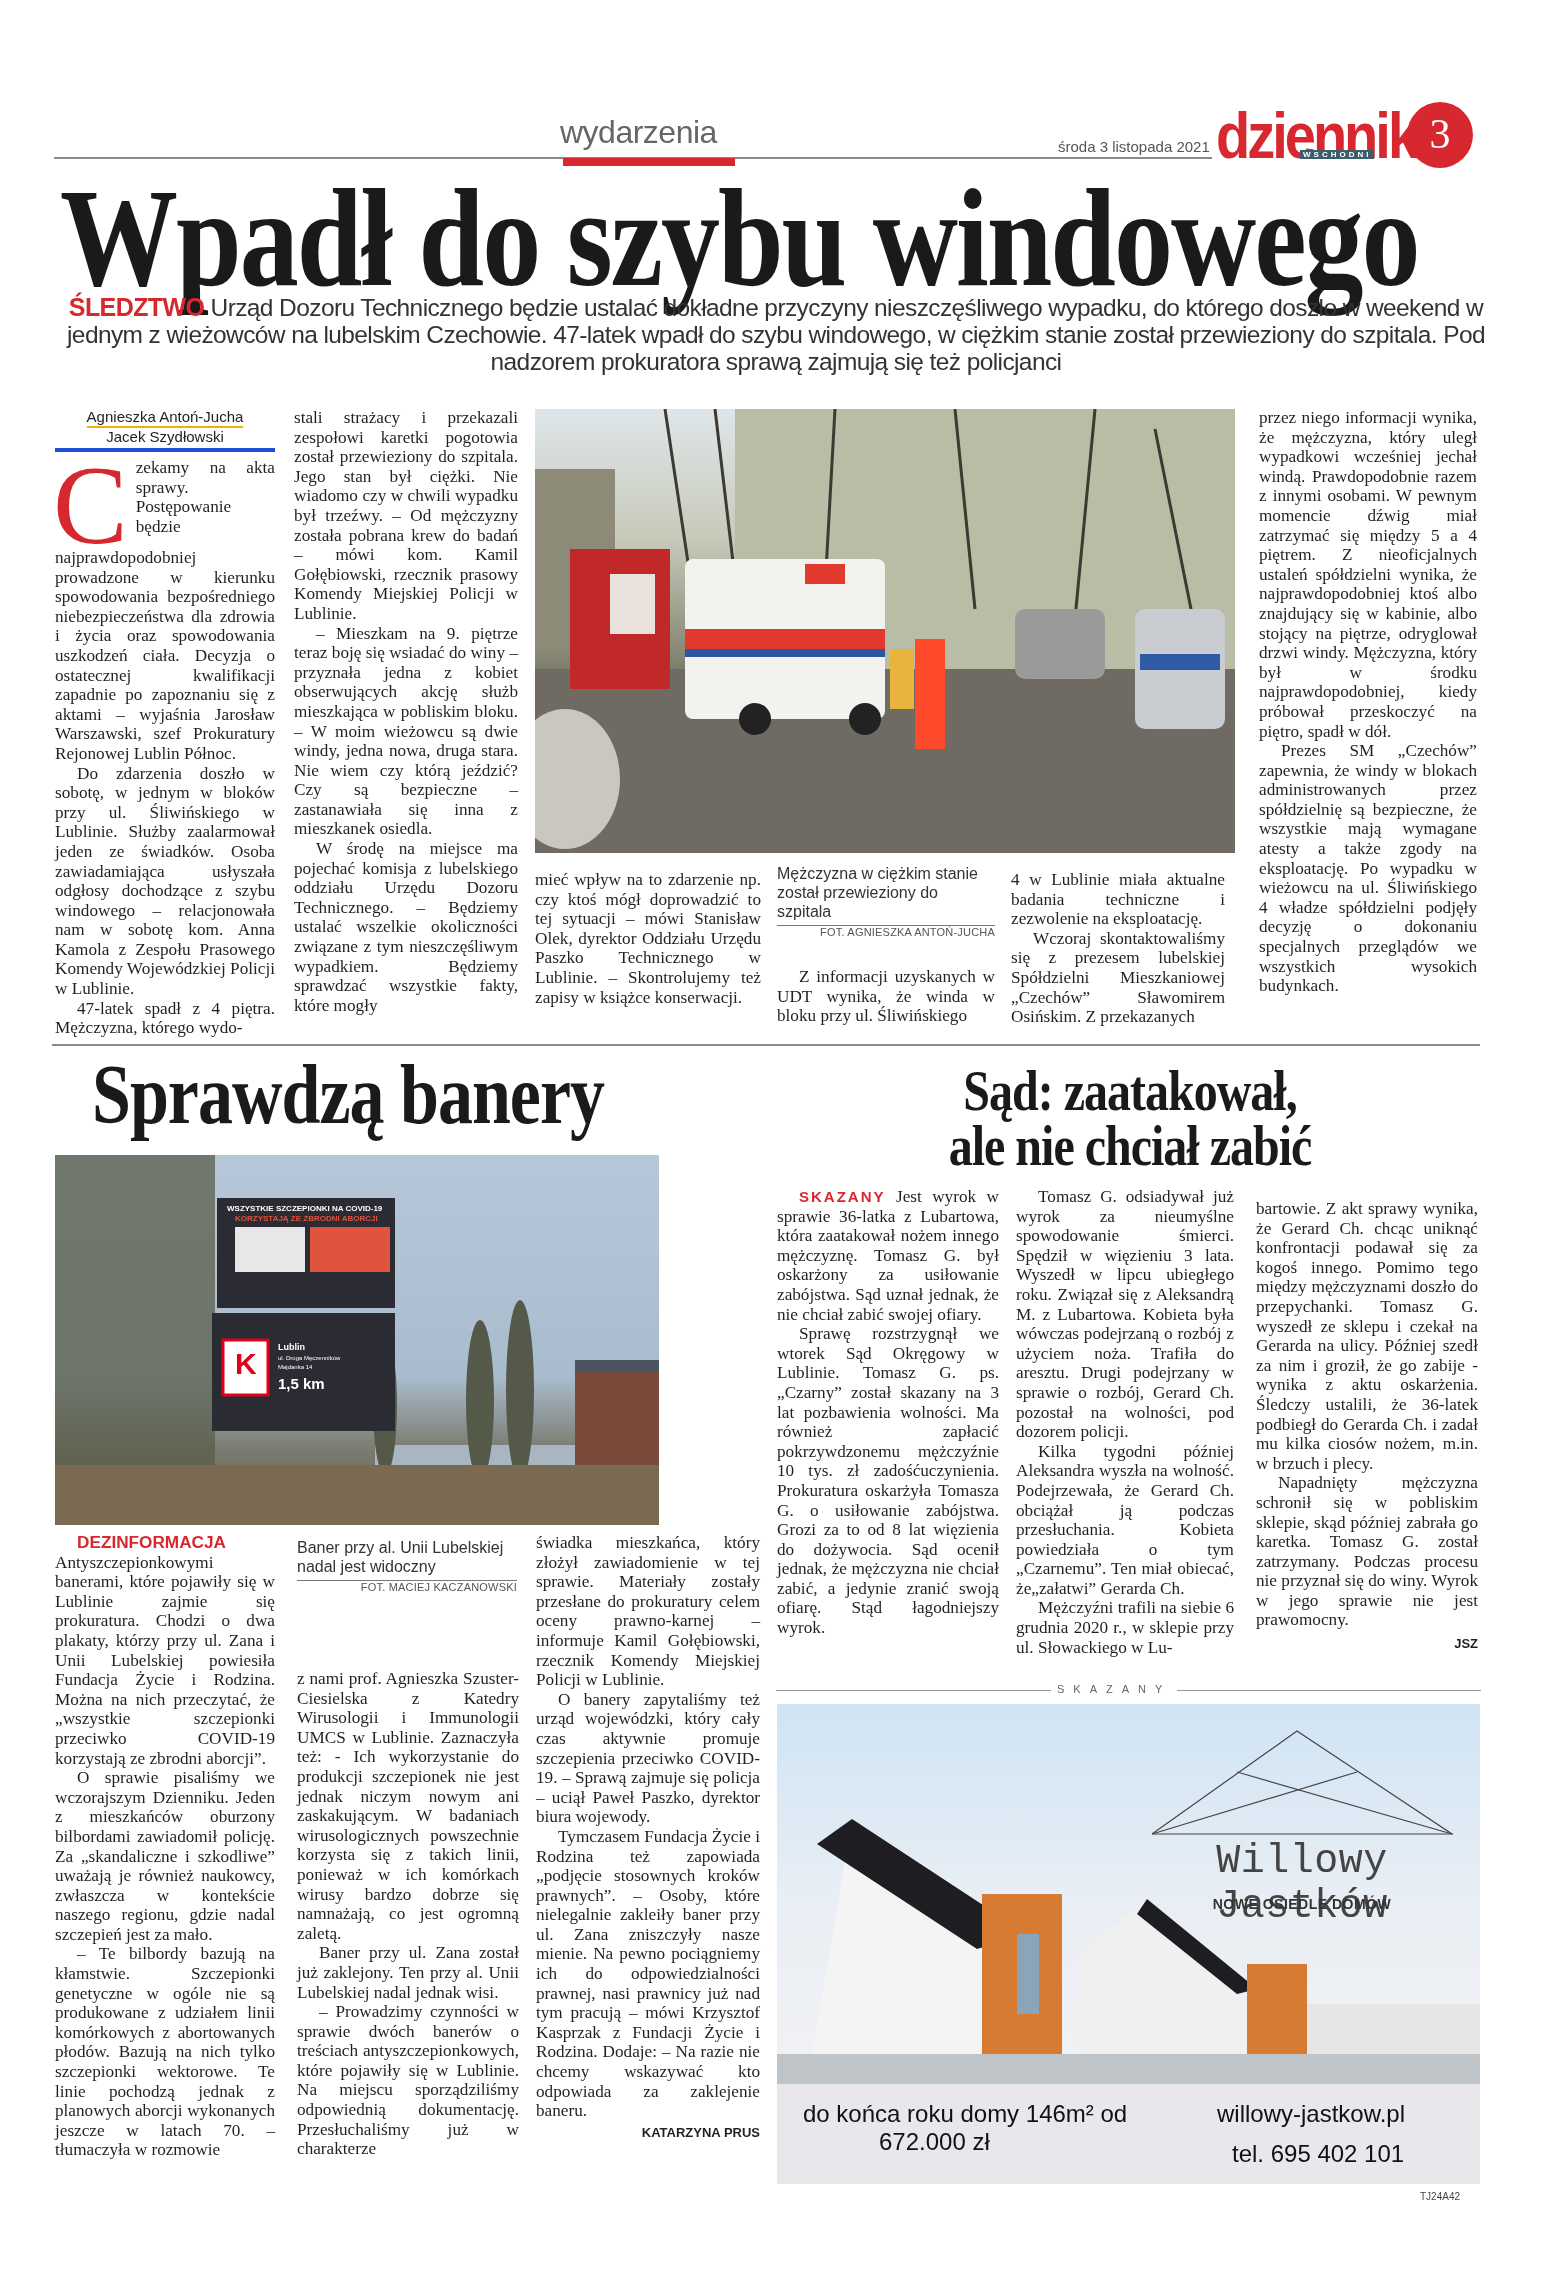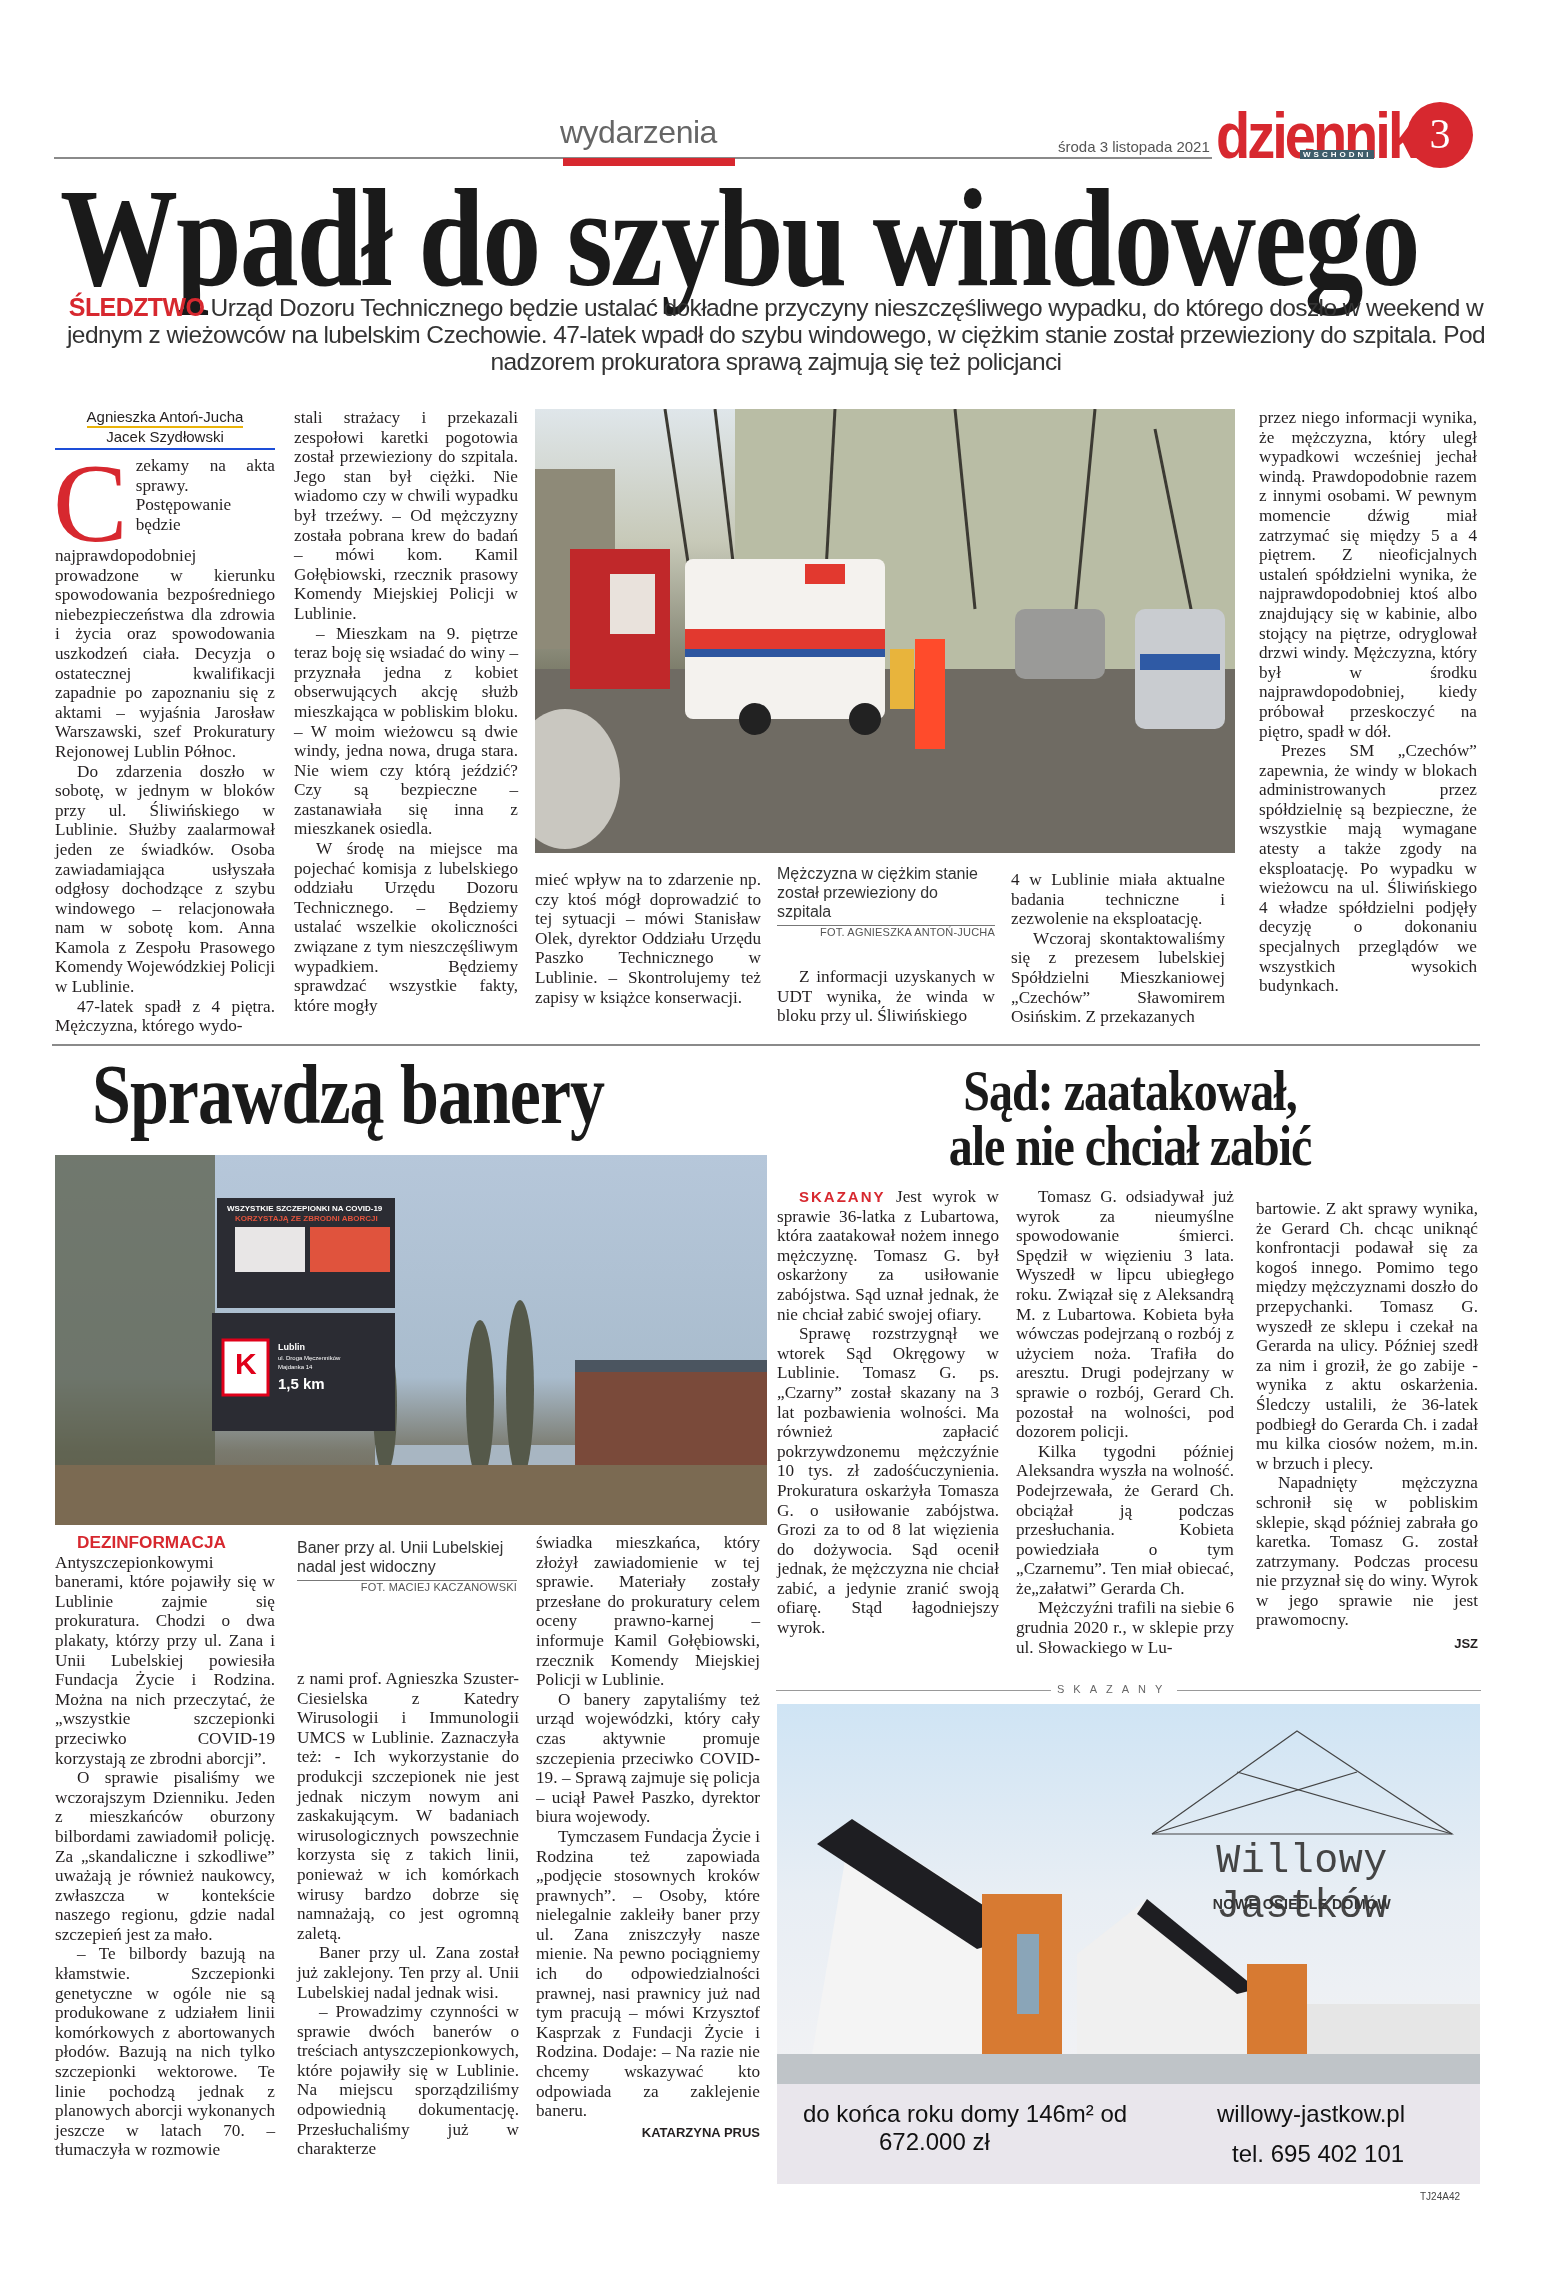--- a/index.html
+++ b/index.html
@@ -52,21 +52,21 @@
 
 <div class="abs headline" style="left:60px;top:168px;">Wpadł do szybu windowego</div>
 <div class="abs deck" style="left:66px;top:294px;width:1420px;">
   <span class="kicker" style="font-size:25px;">ŚLEDZTWO</span>
   <span>Urząd Dozoru Technicznego będzie ustalać dokładne przyczyny nieszczęśliwego wypadku, do którego doszło w weekend w jednym z wieżowców na lubelskim Czechowie. 47-latek wpadł do szybu windowego, w ciężkim stanie został przewieziony do szpitala. Pod nadzorem prokuratora sprawą zajmują się też policjanci</span>
 </div>
 
 <div class="abs" style="left:55px;top:408px;width:220px;">
   <div class="byline">
     <div style="border-bottom:2px solid #eab308;display:inline-block;">Agnieszka Antoń-Jucha</div>
-    <div style="border-bottom:2px solid #1d4ed8;padding-bottom:2px;">Jacek Szydłowski</div>
+    <div style="border-bottom:4px solid #1d4ed8;padding-bottom:2px;">Jacek Szydłowski</div>
   </div>
   <div class="body-text" style="margin-top:6px;">
     <span class="dropcap">C</span>
     <p class="noindent">zekamy na akta sprawy. Postępowanie będzie najprawdopodobniej prowadzone w kierunku spowodowania bezpośredniego niebezpieczeństwa dla zdrowia i życia oraz spowodowania uszkodzeń ciała. Decyzja o ostatecznej kwalifikacji zapadnie po zapoznaniu się z aktami – wyjaśnia Jarosław Warszawski, szef Prokuratury Rejonowej Lublin Północ.</p>
     <p>Do zdarzenia doszło w sobotę, w jednym w bloków przy ul. Śliwińskiego w Lublinie. Służby zaalarmował jeden ze świadków. Osoba zawiadamiająca usłyszała odgłosy dochodzące z szybu windowego – relacjonowała nam w sobotę kom. Anna Kamola z Zespołu Prasowego Komendy Wojewódzkiej Policji w Lublinie.</p>
     <p>47-latek spadł z 4 piętra. Mężczyzna, którego wydo-</p>
   </div>
 </div>
 
 <div class="abs body-text" style="left:294px;top:408px;width:224px;font-family:Liberation Serif, serif;">
@@ -124,21 +124,21 @@
 
 <div class="abs body-text" style="left:1259px;top:408px;width:218px;">
   <p class="noindent">przez niego informacji wynika, że mężczyzna, który uległ wypadkowi wcześniej jechał windą. Prawdopodobnie razem z innymi osobami. W pewnym momencie dźwig miał zatrzymać się między 5 a 4 piętrem. Z nieoficjalnych ustaleń spółdzielni wynika, że najprawdopodobniej ktoś albo znajdujący się w kabinie, albo stojący na piętrze, odryglował drzwi windy. Mężczyzna, który był w środku najprawdopodobniej, kiedy próbował przeskoczyć na piętro, spadł w dół.</p>
   <p>Prezes SM „Czechów” zapewnia, że windy w blokach administrowanych przez spółdzielnię są bezpieczne, że wszystkie mają wymagane atesty a także zgody na eksploatację. Po wypadku w wieżowcu na ul. Śliwińskiego 4 władze spółdzielni podjęły decyzję o dokonaniu specjalnych przeglądów we wszystkich wysokich budynkach.</p>
 </div>
 
 <div class="abs rule" style="left:52px;top:1044px;width:1428px;"></div>
 
 <div class="abs h2" style="left:92px;top:1052px;font-size:70px;line-height:72px;">Sprawdzą banery</div>
 
-<div class="abs photo" style="left:55px;top:1155px;width:712px;height:370px;background:linear-gradient(180deg,#b6c7da 0%,#a9bccd 60%,#7a7a6e 80%,#6b5c48 100%);">
+<div class="abs photo" style="left:55px;top:1155px;width:604px;height:370px;background:linear-gradient(180deg,#b6c7da 0%,#a9bccd 60%,#7a7a6e 80%,#6b5c48 100%);">
   <svg width="712" height="370" viewBox="0 0 712 370">
     <rect x="0" y="0" width="160" height="370" fill="#5a5d4a" opacity="0.75"></rect>
     <rect x="520" y="210" width="192" height="110" fill="#7a4a3a"></rect>
     <rect x="520" y="205" width="192" height="12" fill="#4b5560"></rect>
     <rect x="320" y="290" width="200" height="30" fill="#a8b6c2"></rect>
     <ellipse cx="330" cy="250" rx="12" ry="70" fill="#55594a"></ellipse>
     <ellipse cx="425" cy="245" rx="14" ry="80" fill="#55594a"></ellipse>
     <ellipse cx="465" cy="235" rx="14" ry="90" fill="#55594a"></ellipse>
     <rect x="0" y="310" width="712" height="60" fill="#7b6a52"></rect>
     <rect x="162" y="43" width="178" height="110" fill="#2b2c33"></rect>

